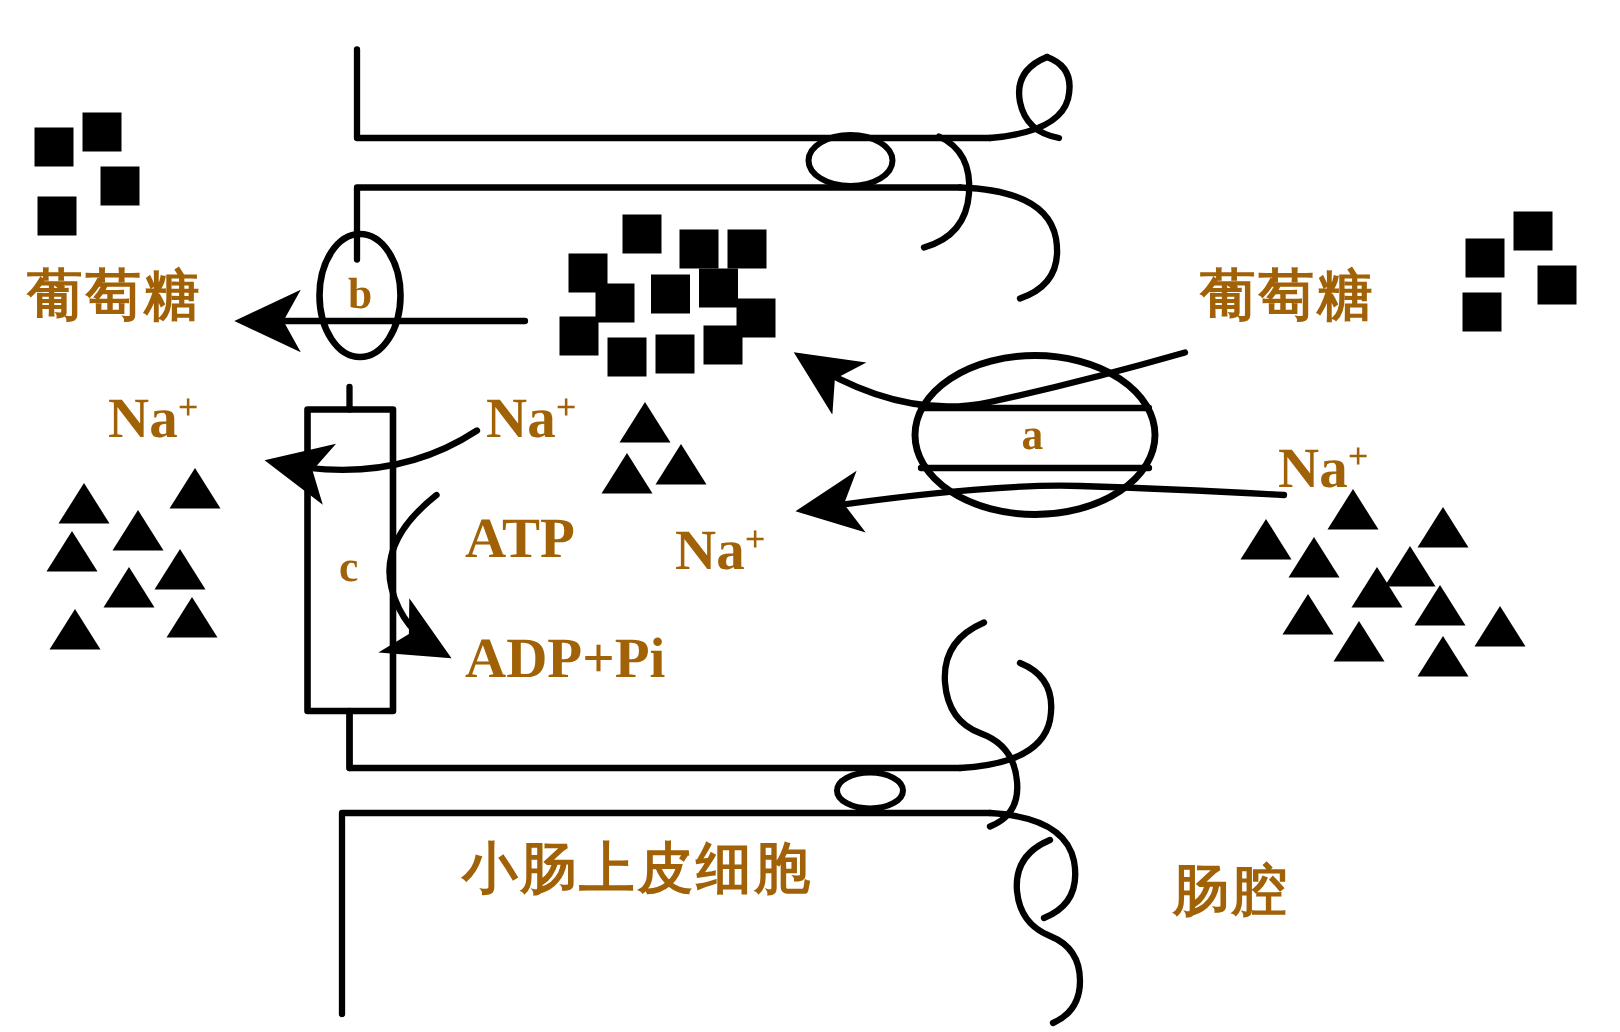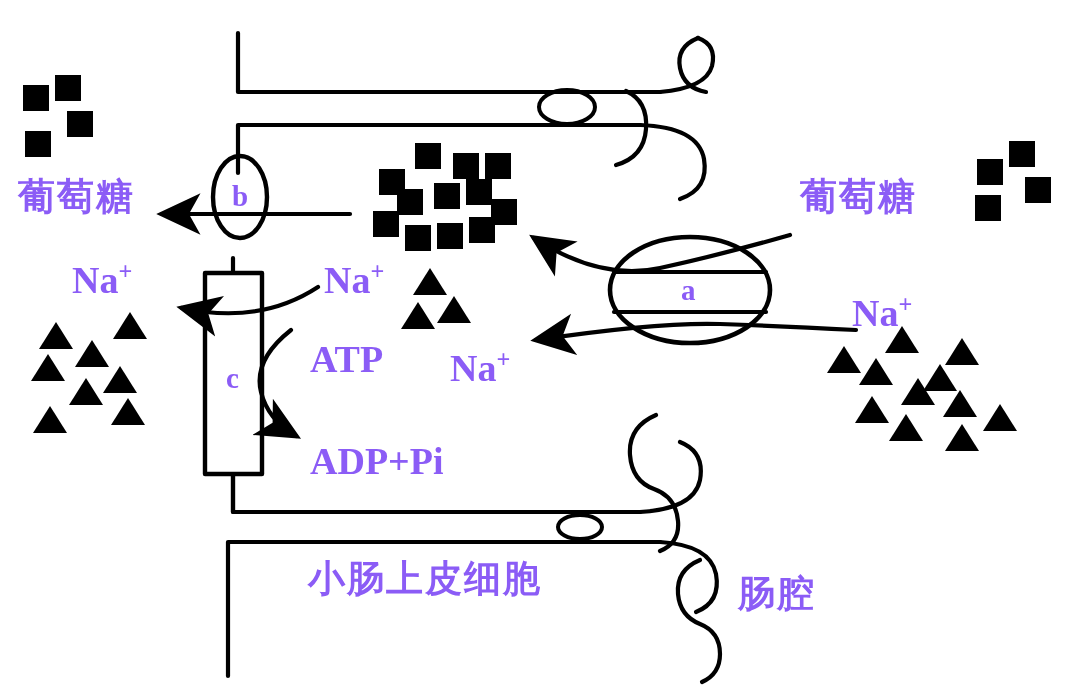--- a/index.html
+++ b/index.html
@@ -17,21 +17,21 @@
   }
   #diagram {
     position: absolute;
     left: 0;
     top: 0;
     width: 1080px;
     height: 688px;
   }
   .lbl {
     position: absolute;
-    color: #8b5cf6;
+    color: #a16207;
     white-space: nowrap;
     line-height: 1;
     user-select: none;
   }
   .cn {
     font-family: "DejaVu Sans", "Liberation Sans", sans-serif;
     font-size: 37px;
     font-weight: 600;
     letter-spacing: 2px;
   }
@@ -162,22 +162,22 @@
     <span>Na</span><sup>+</sup>
   </div>
   <div class="lbl sci" style="left:450px; top:348px;">
     <span>Na</span><sup>+</sup>
   </div>
   <div class="lbl sci" style="left:852px; top:293px;">
     <span>Na</span><sup>+</sup>
   </div>
 
   <div class="lbl sci" style="left:310px; top:340px;">ATP</div>
-  <div class="lbl sci" style="left:310px; top:442px;">ADP+Pi</div>
+  <div class="lbl sci" style="left:310px; top:420px;">ADP+Pi</div>
 
   <div class="lbl carrier" style="left:681px; top:276px;">a</div>
   <div class="lbl carrier" style="left:232px; top:182px;">b</div>
   <div class="lbl carrier" style="left:226px; top:364px;">c</div>
 
   <div class="lbl cn" style="left:308px; top:560px;">小肠上皮细胞</div>
-  <div class="lbl cn" style="left:738px; top:575px;">肠腔</div>
+  <div class="lbl cn" style="left:782px; top:575px;">肠腔</div>
 
 </div>
 
 </body></html>

